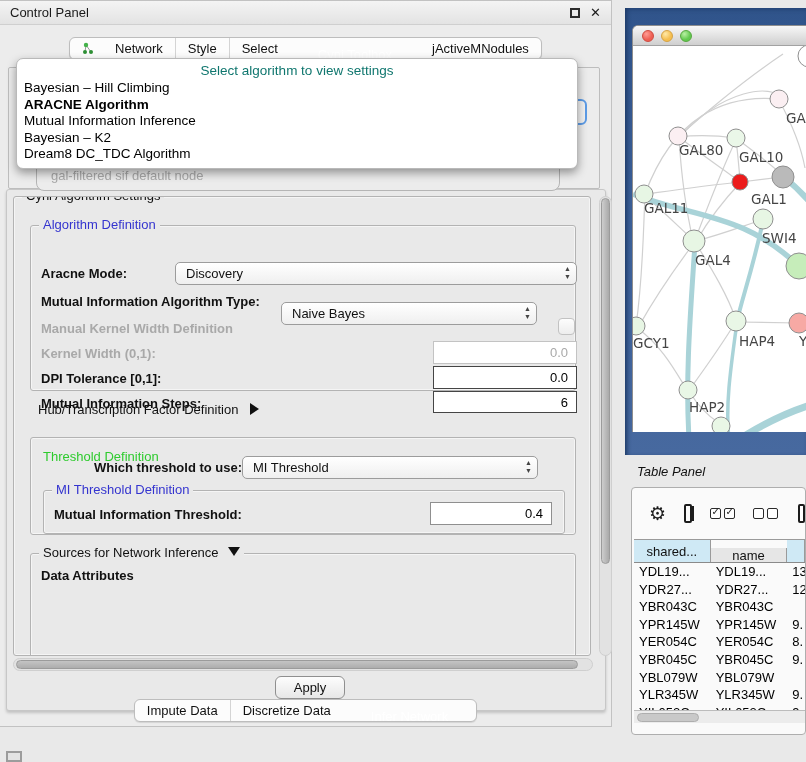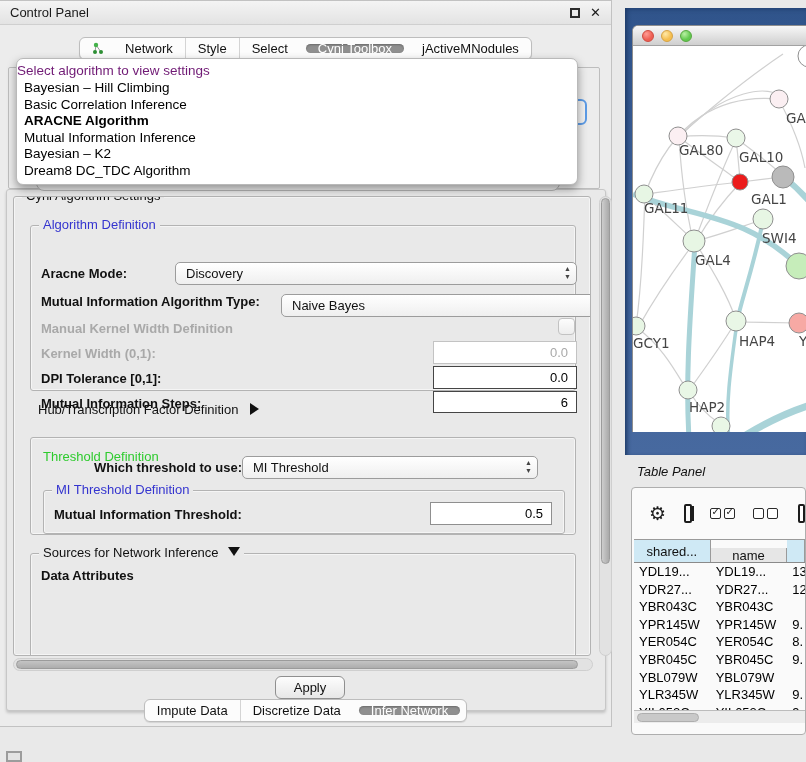--- a/index.html
+++ b/index.html
@@ -33,33 +33,33 @@
     border:1px solid #bdbdbd; border-radius:6px; background:#fcfcfc;
     box-shadow:0 1px 1px rgba(0,0,0,.10); height:23px;
   }
   .seg .tab {
     display:flex; align-items:center; gap:20px; padding:0 12px;
     border-left:1px solid #d4d4d4; color:#111; white-space:nowrap;
   }
   .seg .tab:first-child { border-left:none; }
   .seg .tab.selected {
     background:#8f8f8f; color:#fff; border-radius:10px;
-    border-left:none; margin:6px; box-shadow:inset 0 1px 2px rgba(0,0,0,.25);
+    border-left:none; margin:16px; box-shadow:inset 0 1px 2px rgba(0,0,0,.25);
   }
   .seg .tab.selected + .tab { border-left:none; }
   .net-icon { display:inline-block; width:13px; height:13px; }
 
   
   #algo-popup {
     left:16px; top:57px; width:562px; z-index:30;
     background:#fff; border:1px solid #b9b9b9; border-radius:7px;
     box-shadow:0 4px 10px rgba(0,0,0,.38);
     padding:2px 0 5px 0;
   }
-  #algo-popup .placeholder { text-align:left; color:#701a75; font-size:13.5px; height:19px; line-height:19px; }
+  #algo-popup .placeholder { text-align:center; color:#0f766e; font-size:13.5px; height:19px; line-height:19px; }
   #algo-popup .item { padding:0 7px; height:16.5px; line-height:16.5px; font-size:13.5px; color:#000; }
   #algo-popup .item.selected { font-weight:bold; }
 
   
   .bg-group { left:8px; top:66px; width:592px; height:122px; border:1px solid #bdbdbd; border-radius:2px; z-index:3; background:#ececec; }
   #algo-combo-focus {
     left:565px; top:98px; width:22px; height:26px; z-index:5;
     border:2px solid #5c9be6; border-radius:6px; background:#f2f2f2;
   }
   #network-combo-bg {
@@ -216,21 +216,20 @@
 
   <div class="abs bg-group"></div>
   <div class="abs" id="algo-combo-focus"></div>
   <div class="abs" id="network-combo-bg">
     <span>gal-filtered sif default node</span>
   </div>
 
   <div class="abs" id="algo-popup">
     <div class="placeholder">Select algorithm to view settings</div>
     <div class="item">Bayesian – Hill Climbing</div>
-    <div class="item">Basic Correlation Inference</div>
     <div class="item selected">ARACNE Algorithm</div>
     <div class="item">Mutual Information Inference</div>
     <div class="item">Bayesian – K2</div>
     <div class="item">Dream8 DC_TDC Algorithm</div>
   </div>
 
   <div class="abs" id="settings-panel">
 
     <div class="group" style="left:6px; top:6px; width:578px; height:460px; overflow:hidden;">
       <span class="group-title t-black">Cyni Algorithm Settings</span>
@@ -238,21 +237,21 @@
       <div class="group" style="left:16px; top:28px; width:546px; height:166px;">
         <span class="group-title t-blue">Algorithm Definition</span>
 
         <div class="lbl bold" style="left:10px; top:40px;">Aracne Mode:</div>
         <div class="combo" style="left:144px; top:36px; width:402px;">
           <span>Discovery</span>
           <span class="arrows">▲<br>▼</span>
         </div>
 
         <div class="lbl bold" style="left:10px; top:68px;">Mutual Information Algorithm Type:</div>
-        <div class="combo" style="left:250px; top:68px; width:344px;align-items:center;">
+        <div class="combo" style="left:250px; top:76px; width:256px;align-items:center;">
           <span>Naive Bayes</span>
           <span class="arrows">▲<br>▼</span>
         </div>
 
         <div class="lbl bold dis" style="left:10px; top:95px;">Manual Kernel Width Definition</div>
         <div class="checkbox" style="left:527px; top:92px;"></div>
 
         <div class="lbl bold dis" style="left:10px; top:120px;">Kernel Width (0,1):</div>
         <div class="field off" style="left:402px; top:115px; width:144px;">0.0</div>
 
@@ -273,21 +272,21 @@
 
         <div class="lbl bold" style="left:63px; top:22px;">Which threshold to use:</div>
         <div class="combo" style="left:211px; top:18px; width:296px;">
           <span>MI Threshold</span>
           <span class="arrows">▲<br>▼</span>
         </div>
 
         <div class="group" style="left:12px; top:52px; width:522px; height:44px;">
           <span class="group-title t-blue" style="background:#e9e9e9;">MI Threshold Definition</span>
           <div class="lbl bold" style="left:10px; top:16px;">Mutual Information Threshold:</div>
-          <div class="field mid" style="left:386px; top:11px; width:122px;">0.5</div>
+          <div class="field mid" style="left:386px; top:11px; width:122px;">0.4</div>
         </div>
       </div>
 
       <div class="group" style="left:16px; top:356px; width:546px; height:130px;">
         <span class="group-title t-black">
           <span>Sources for Network Inference</span>
           <span class="tri-down" style="margin-left:6px;"></span>
         </span>
         <div class="lbl bold" style="left:10px; top:14px;">Data Attributes</div>
       </div>

